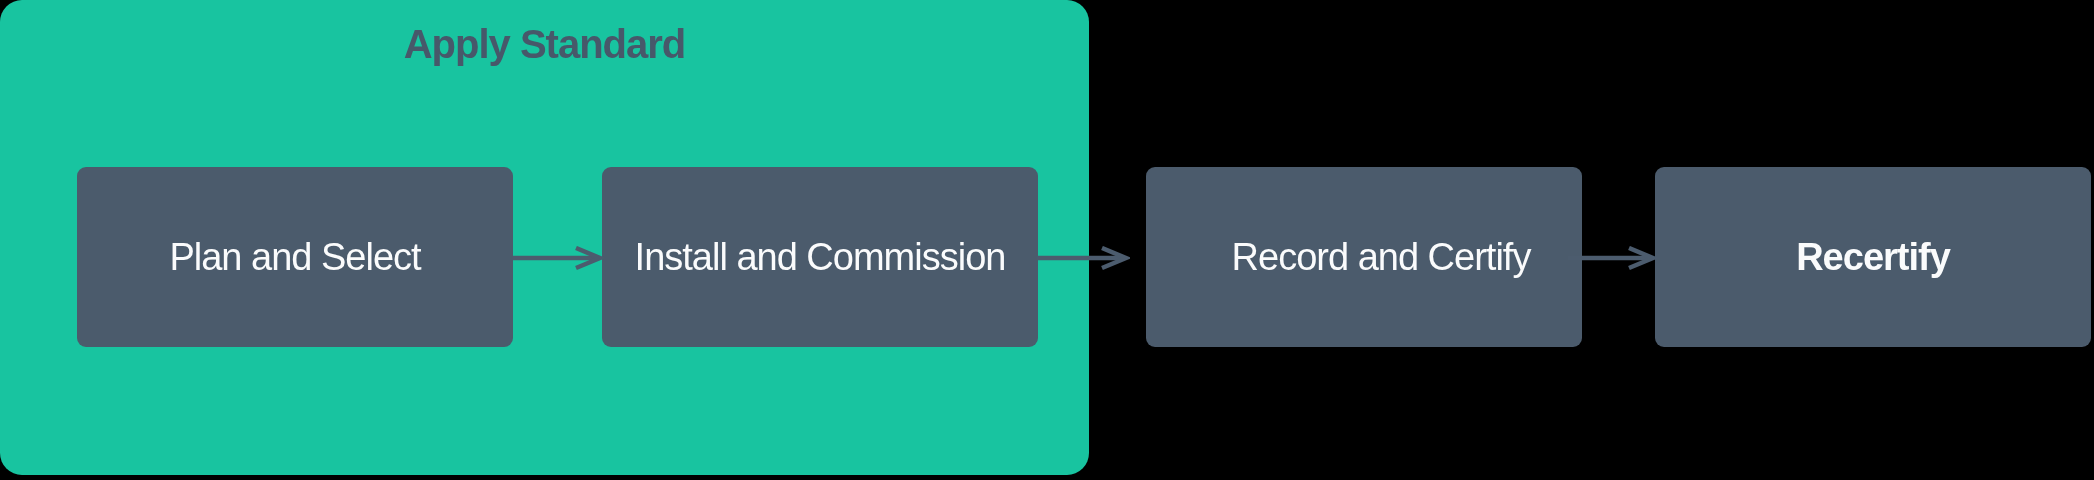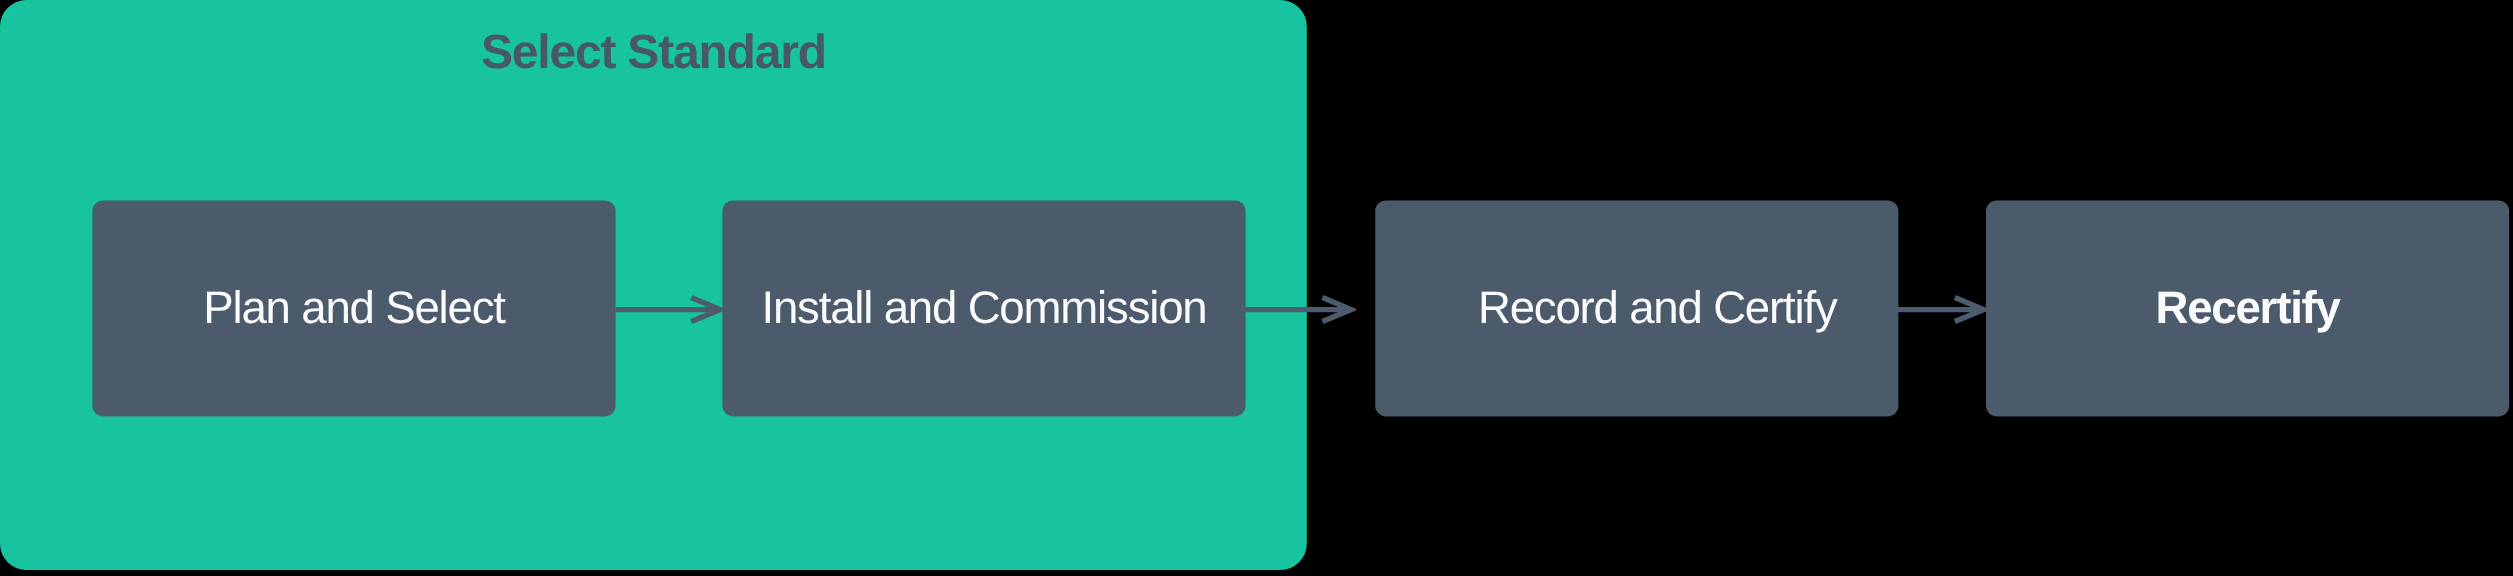--- a/index.html
+++ b/index.html
@@ -75,21 +75,21 @@
     fill: none;
   }
 </style>
 </head>
 <body>
 
 <div class="canvas">
 
   <div class="group-container"></div>
 
-  <div class="group-title">Select Standard</div>
+  <div class="group-title">Apply Standard</div>
 
   <div class="node node-2">Install and Commission</div>
 
   <div class="node node-1">Plan and Select</div>
 
   <div class="node node-3">Record and Certify</div>
 
   <div class="node node-4">Recertify</div>
 
   <svg class="edges-svg" width="2094" height="480" viewBox="0 0 2094 480" xmlns="http://www.w3.org/2000/svg">

